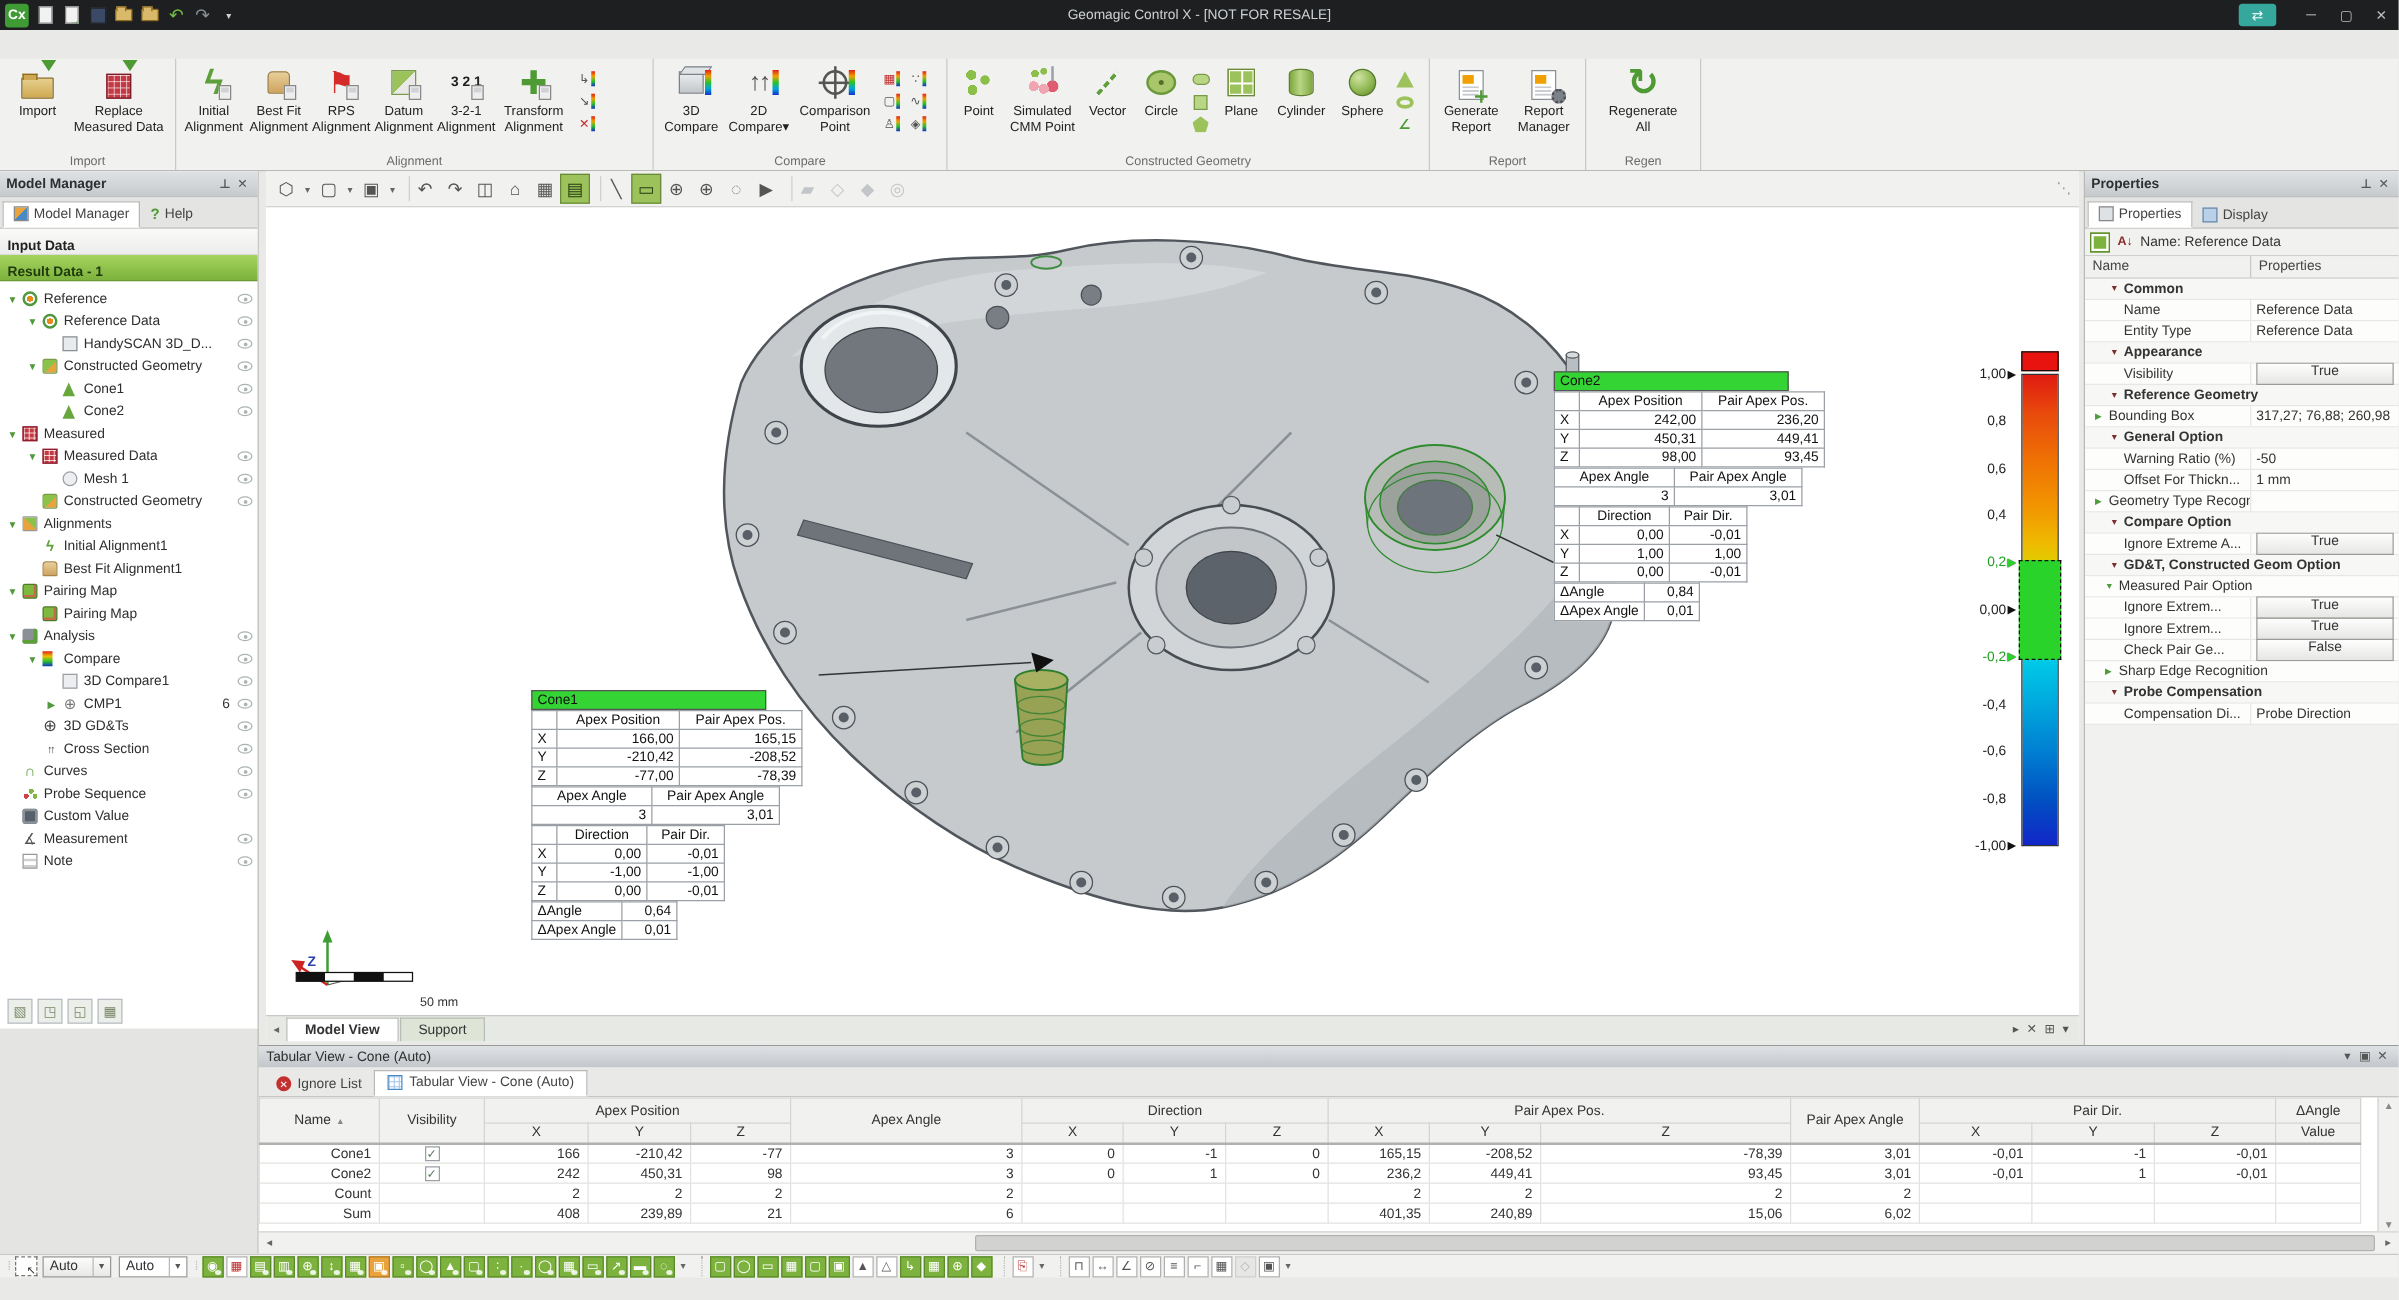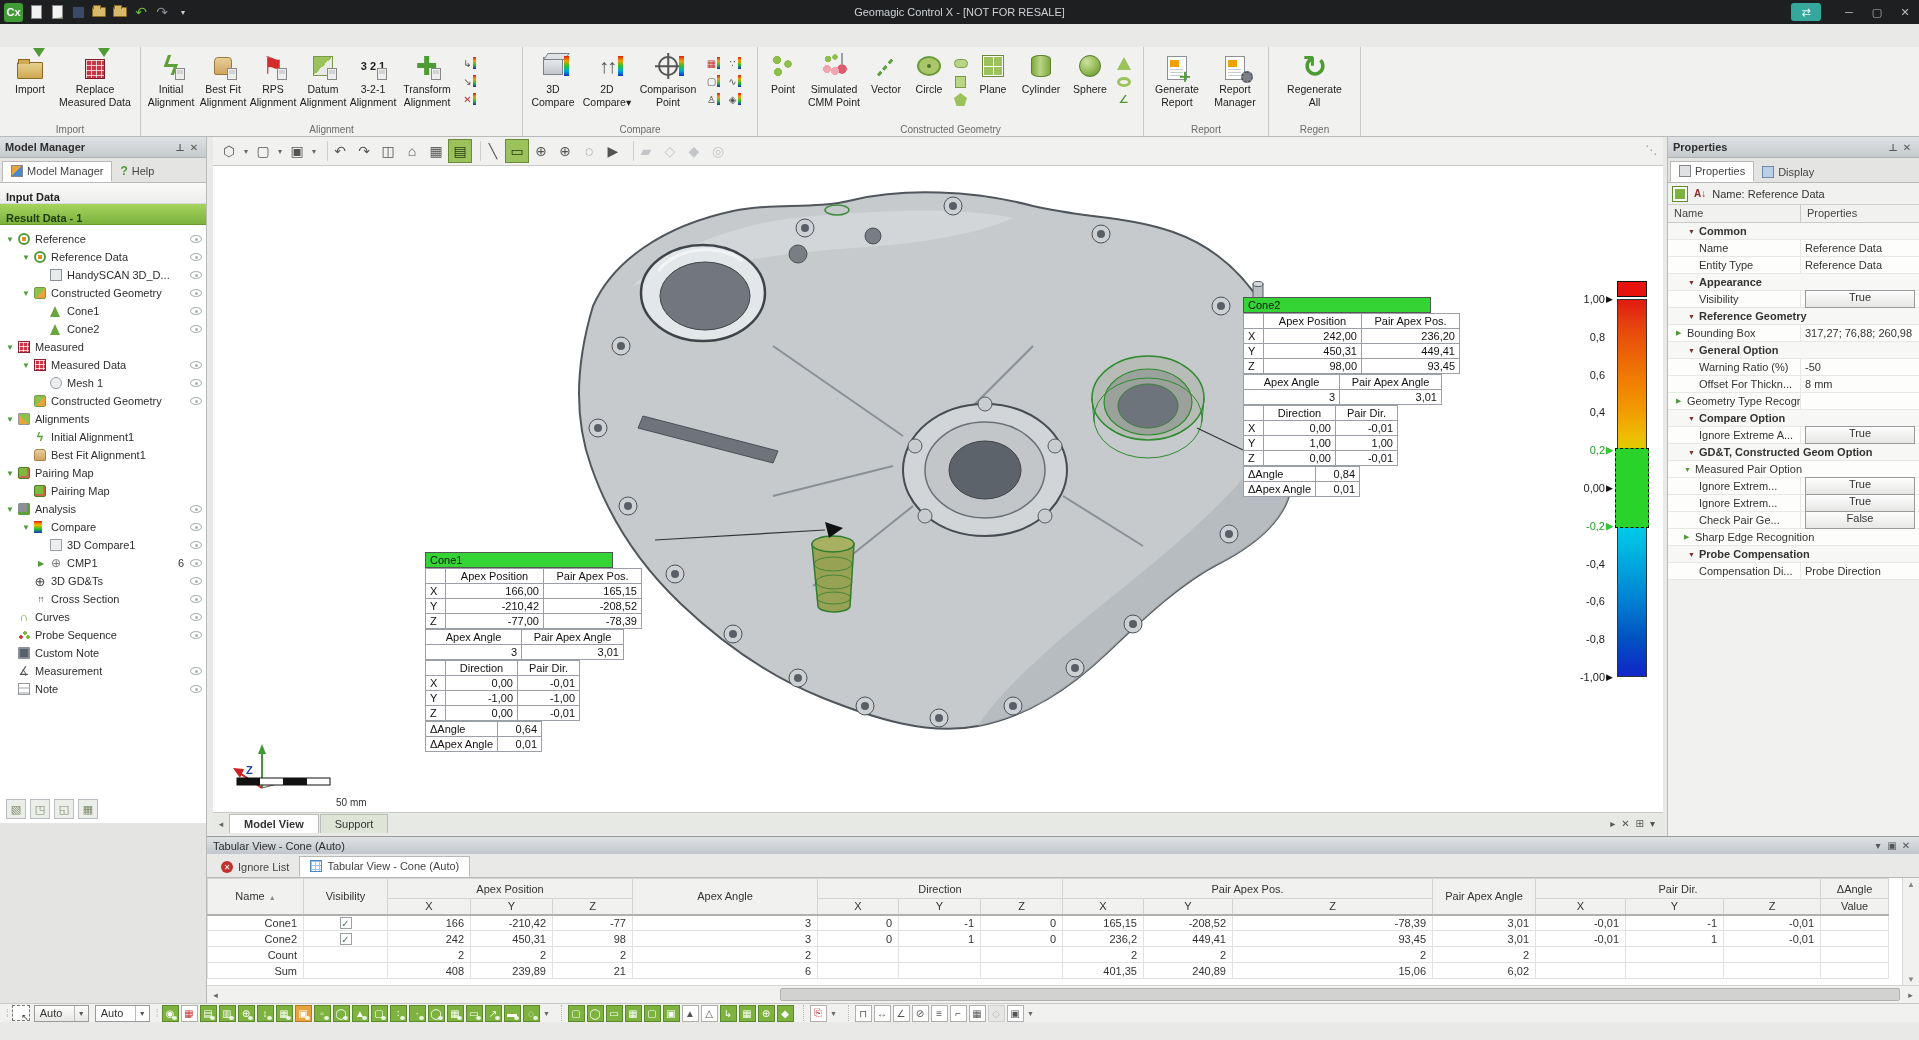--- a/index.html
+++ b/index.html
@@ -719,21 +719,21 @@
           <span class="mm-arrow"></span>
           <span class="ti ic-probe"></span>
           <span class="mm-label">Probe Sequence</span>
           <span class="mm-count" style="visibility: hidden;"></span>
           <span class="mm-eye"></span>
         </div>
 
         <div class="mm-row lvl0">
           <span class="mm-arrow"></span>
           <span class="ti ic-camera"></span>
-          <span class="mm-label">Custom Note</span>
+          <span class="mm-label">Custom Value</span>
           <span class="mm-count" style="visibility: hidden;"></span>
           <span class="mm-eye" style="visibility: hidden;"></span>
         </div>
 
         <div class="mm-row lvl0">
           <span class="mm-arrow"></span>
           <span class="ti ic-measure"></span>
           <span class="mm-label">Measurement</span>
           <span class="mm-count" style="visibility: hidden;"></span>
           <span class="mm-eye"></span>
@@ -1255,21 +1255,21 @@
             <span>Warning Ratio (%)</span>
           </div>
           <div class="pv"><span>-50</span></div>
         </div>
 
         <div class="prow item">
           <div class="pl">
             <span class="pa" style="visibility: hidden;"></span>
             <span>Offset For Thickn...</span>
           </div>
-          <div class="pv"><span>8 mm</span></div>
+          <div class="pv"><span>1 mm</span></div>
         </div>
 
         <div class="prow item arr">
           <div class="pl">
             <span class="pa">▶</span>
             <span>Geometry Type Recognition</span>
           </div>
           <div class="pv"><span></span></div>
         </div>
 

